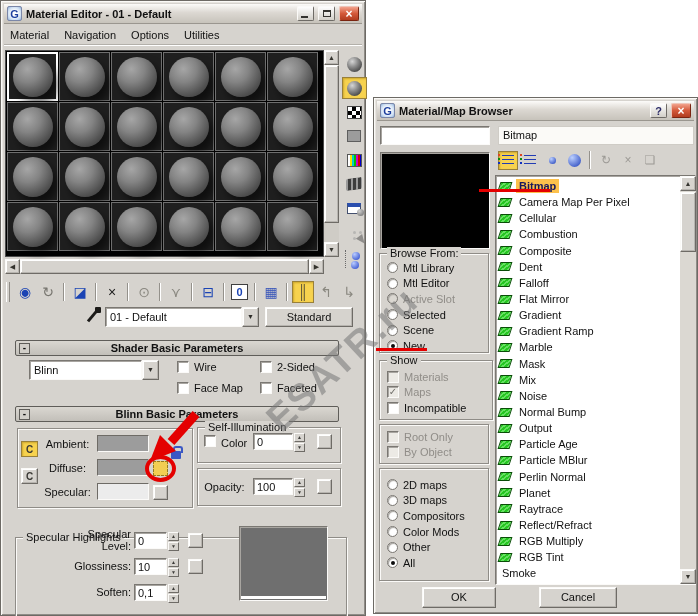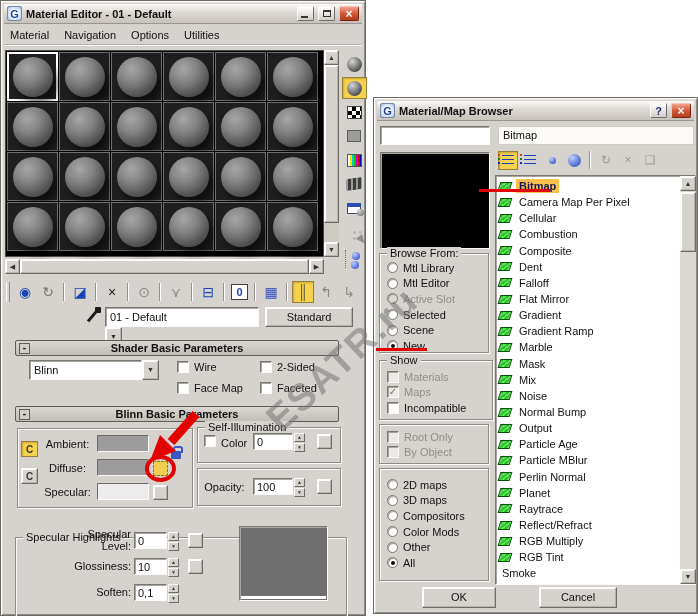--- a/index.html
+++ b/index.html
@@ -335,21 +335,21 @@
         <span class="tibtn boxed" style="color: rgb(26, 67, 180);">0</span>
         <span class="tsep"></span>
         <span class="tibtn" style="color: rgb(54, 83, 184);">▦</span>
         <span class="tsep"></span>
         <span class="tibtn act" style="color: rgb(92, 84, 54);">║</span>
         <span class="tibtn" style="color: rgb(138, 136, 128);">↰</span>
         <span class="tibtn" style="color: rgb(138, 136, 128);">↳</span>
       </div>
 
     <span class="eyedrop" style="left:84px;top:307px;"></span>
-    <div class="combo" style="left:104px;top:306px;width:154px;flex-direction:column;">
+    <div class="combo" style="left:104px;top:306px;width:154px;">
       <span class="ctext">01 - Default</span>
       <span class="cdrop raised">▼</span>
     </div>
     <div class="btn abs" style="left:264px;top:306px;width:88px;height:20px;line-height:18px;">Standard</div>
 
     <div class="rollhead" style="left:14px;top:339px;width:324px;">
       <span class="collapse-box">-</span>
       <span>Shader Basic Parameters</span>
     </div>
     <div class="combo" style="left:28px;top:359px;width:130px;">

